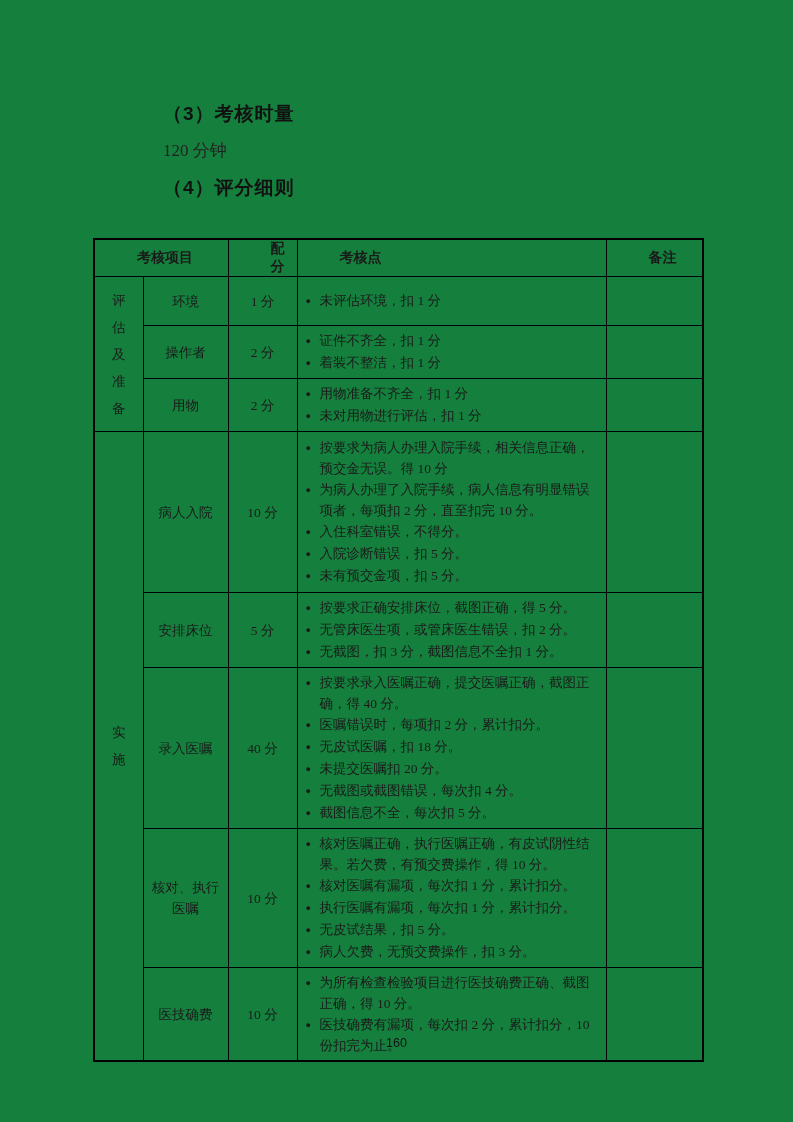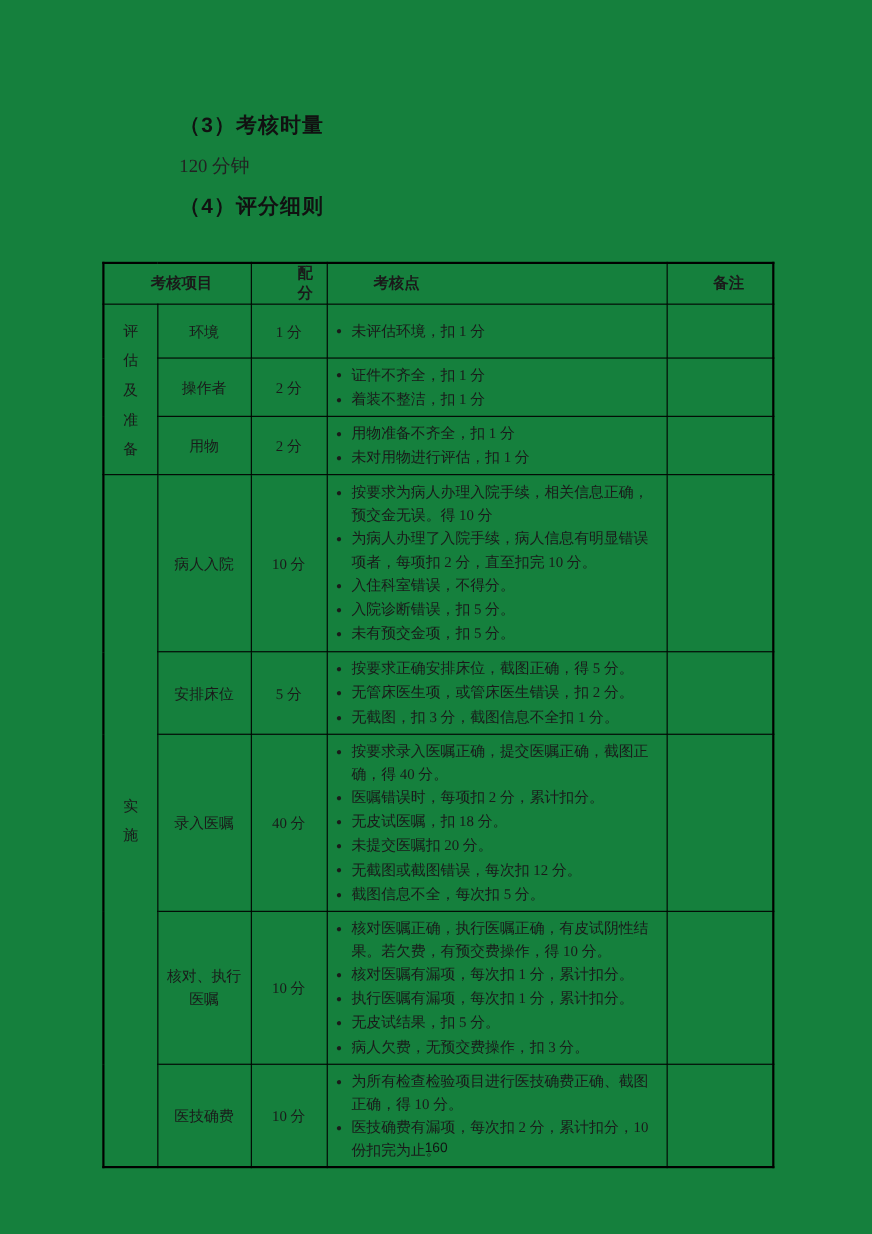--- a/index.html
+++ b/index.html
@@ -247,21 +247,21 @@
           <li>
                 <span class="bullet">●</span>
                 <span class="pt">无皮试医嘱，扣 18 分。</span>
               </li>
           <li>
                 <span class="bullet">●</span>
                 <span class="pt">未提交医嘱扣 20 分。</span>
               </li>
           <li>
                 <span class="bullet">●</span>
-                <span class="pt">无截图或截图错误，每次扣 12 分。</span>
+                <span class="pt">无截图或截图错误，每次扣 4 分。</span>
               </li>
           <li>
                 <span class="bullet">●</span>
                 <span class="pt">截图信息不全，每次扣 5 分。</span>
               </li>
         </ul>
       </td>
       <td class="remark-cell"></td>
     </tr>
     <tr style="height:124px">

